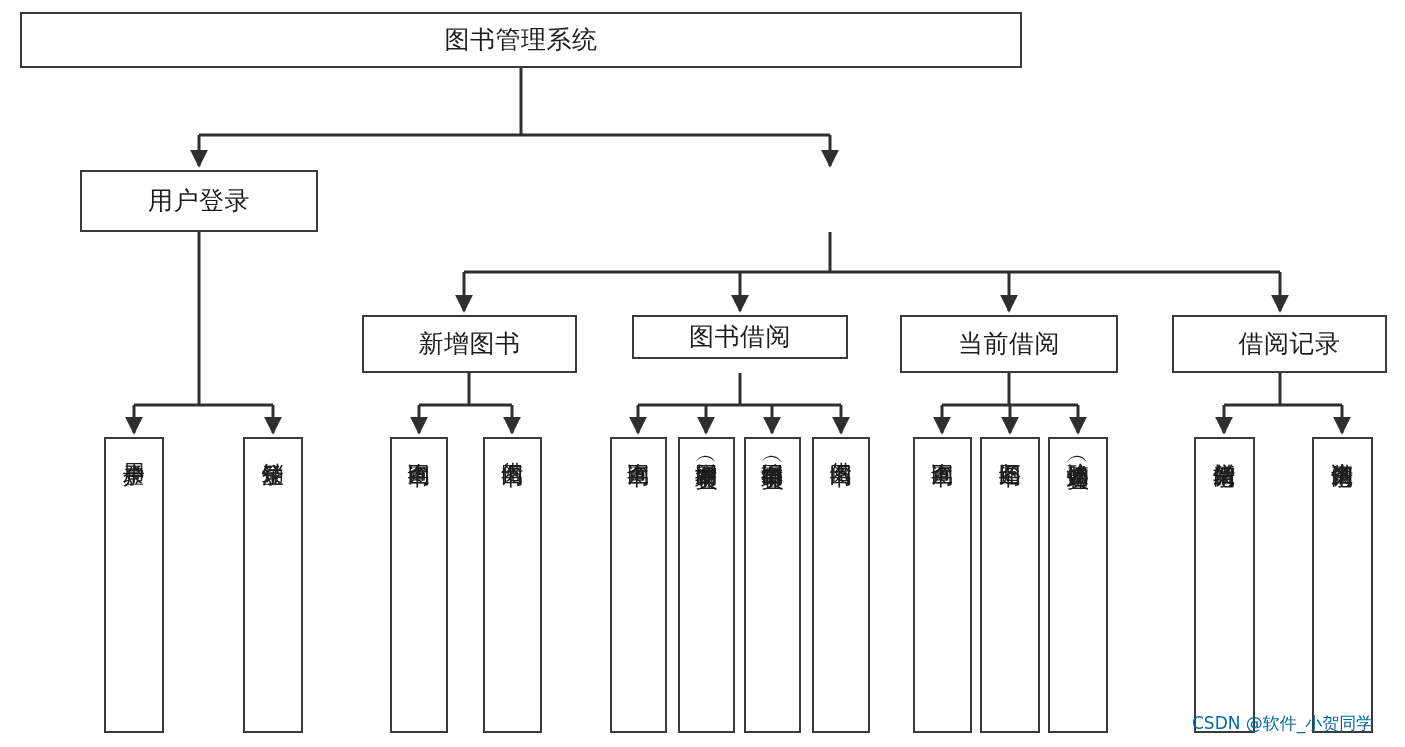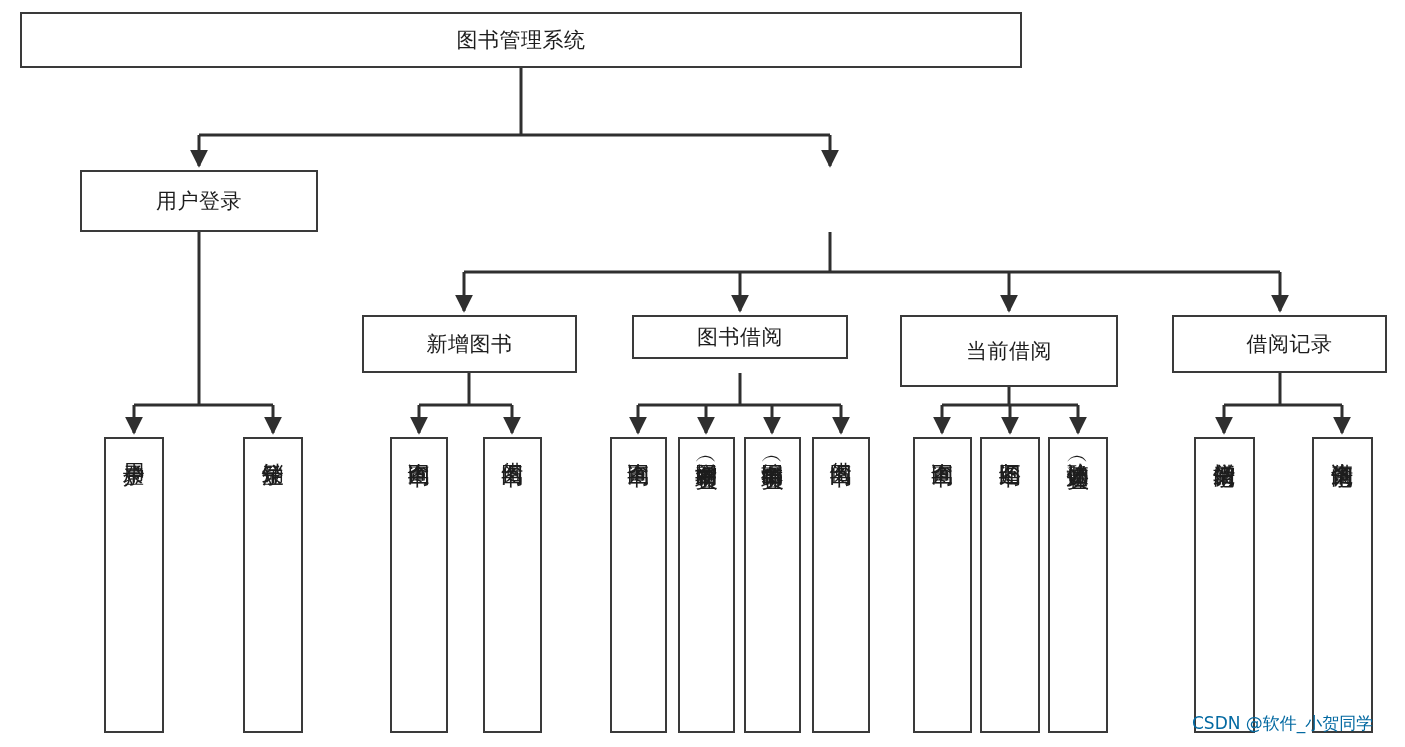--- a/index.html
+++ b/index.html
@@ -25,21 +25,21 @@
     position:absolute;
     box-sizing:border-box;
     background:#ffffff;
     border:2px solid #3a3a3a;
     display:flex;
     align-items:center;
     justify-content:center;
     z-index:2;
   }
   .node .label{
-    font-size:21px;
+    font-size:25px;
     line-height:1.15;
     letter-spacing:0.5px;
     color:#1d1d1d;
     white-space:nowrap;
     text-align:center;
   }
   
   .node.vertical{
     align-items:flex-start;
     justify-content:center;
@@ -126,21 +126,21 @@
   <div class="node" style="left: 80px; top: 170px; width: 238px; height: 62px; border-color: rgb(58, 58, 58); background: rgb(255, 255, 255);">
     <span class="label" style="color: rgb(29, 29, 29);">用户登录</span>
   </div>
 
   <div class="node" style="left: 362px; top: 315px; width: 215px; height: 58px; border-color: rgb(58, 58, 58); background: rgb(255, 255, 255);">
     <span class="label" style="color: rgb(29, 29, 29);">新增图书</span>
   </div>
   <div class="node" style="left: 632px; top: 315px; width: 216px; height: 44px; border-color: rgb(58, 58, 58); background: rgb(255, 255, 255);">
     <span class="label" style="color: rgb(29, 29, 29);">图书借阅</span>
   </div>
-  <div class="node" style="left: 900px; top: 315px; width: 218px; height: 72px; border-color: rgb(58, 58, 58); background: rgb(255, 255, 255);">
+  <div class="node" style="left: 900px; top: 315px; width: 218px; height: 58px; border-color: rgb(58, 58, 58); background: rgb(255, 255, 255);">
     <span class="label" style="color: rgb(29, 29, 29);">当前借阅</span>
   </div>
   <div class="node" style="left: 1172px; top: 315px; width: 215px; height: 58px; border-color: rgb(58, 58, 58); background: rgb(255, 255, 255); padding-left: 20px;">
     <span class="label" style="color: rgb(29, 29, 29);">借阅记录</span>
   </div>
 
   <div class="node vertical" style="left: 104px; top: 437px; width: 60px; height: 296px; border-color: rgb(58, 58, 58); background: rgb(255, 255, 255);">
     <span class="label" style="color: rgb(29, 29, 29);">用户登录</span>
   </div>
   <div class="node vertical" style="left: 243px; top: 437px; width: 60px; height: 296px; border-color: rgb(58, 58, 58); background: rgb(255, 255, 255);">

